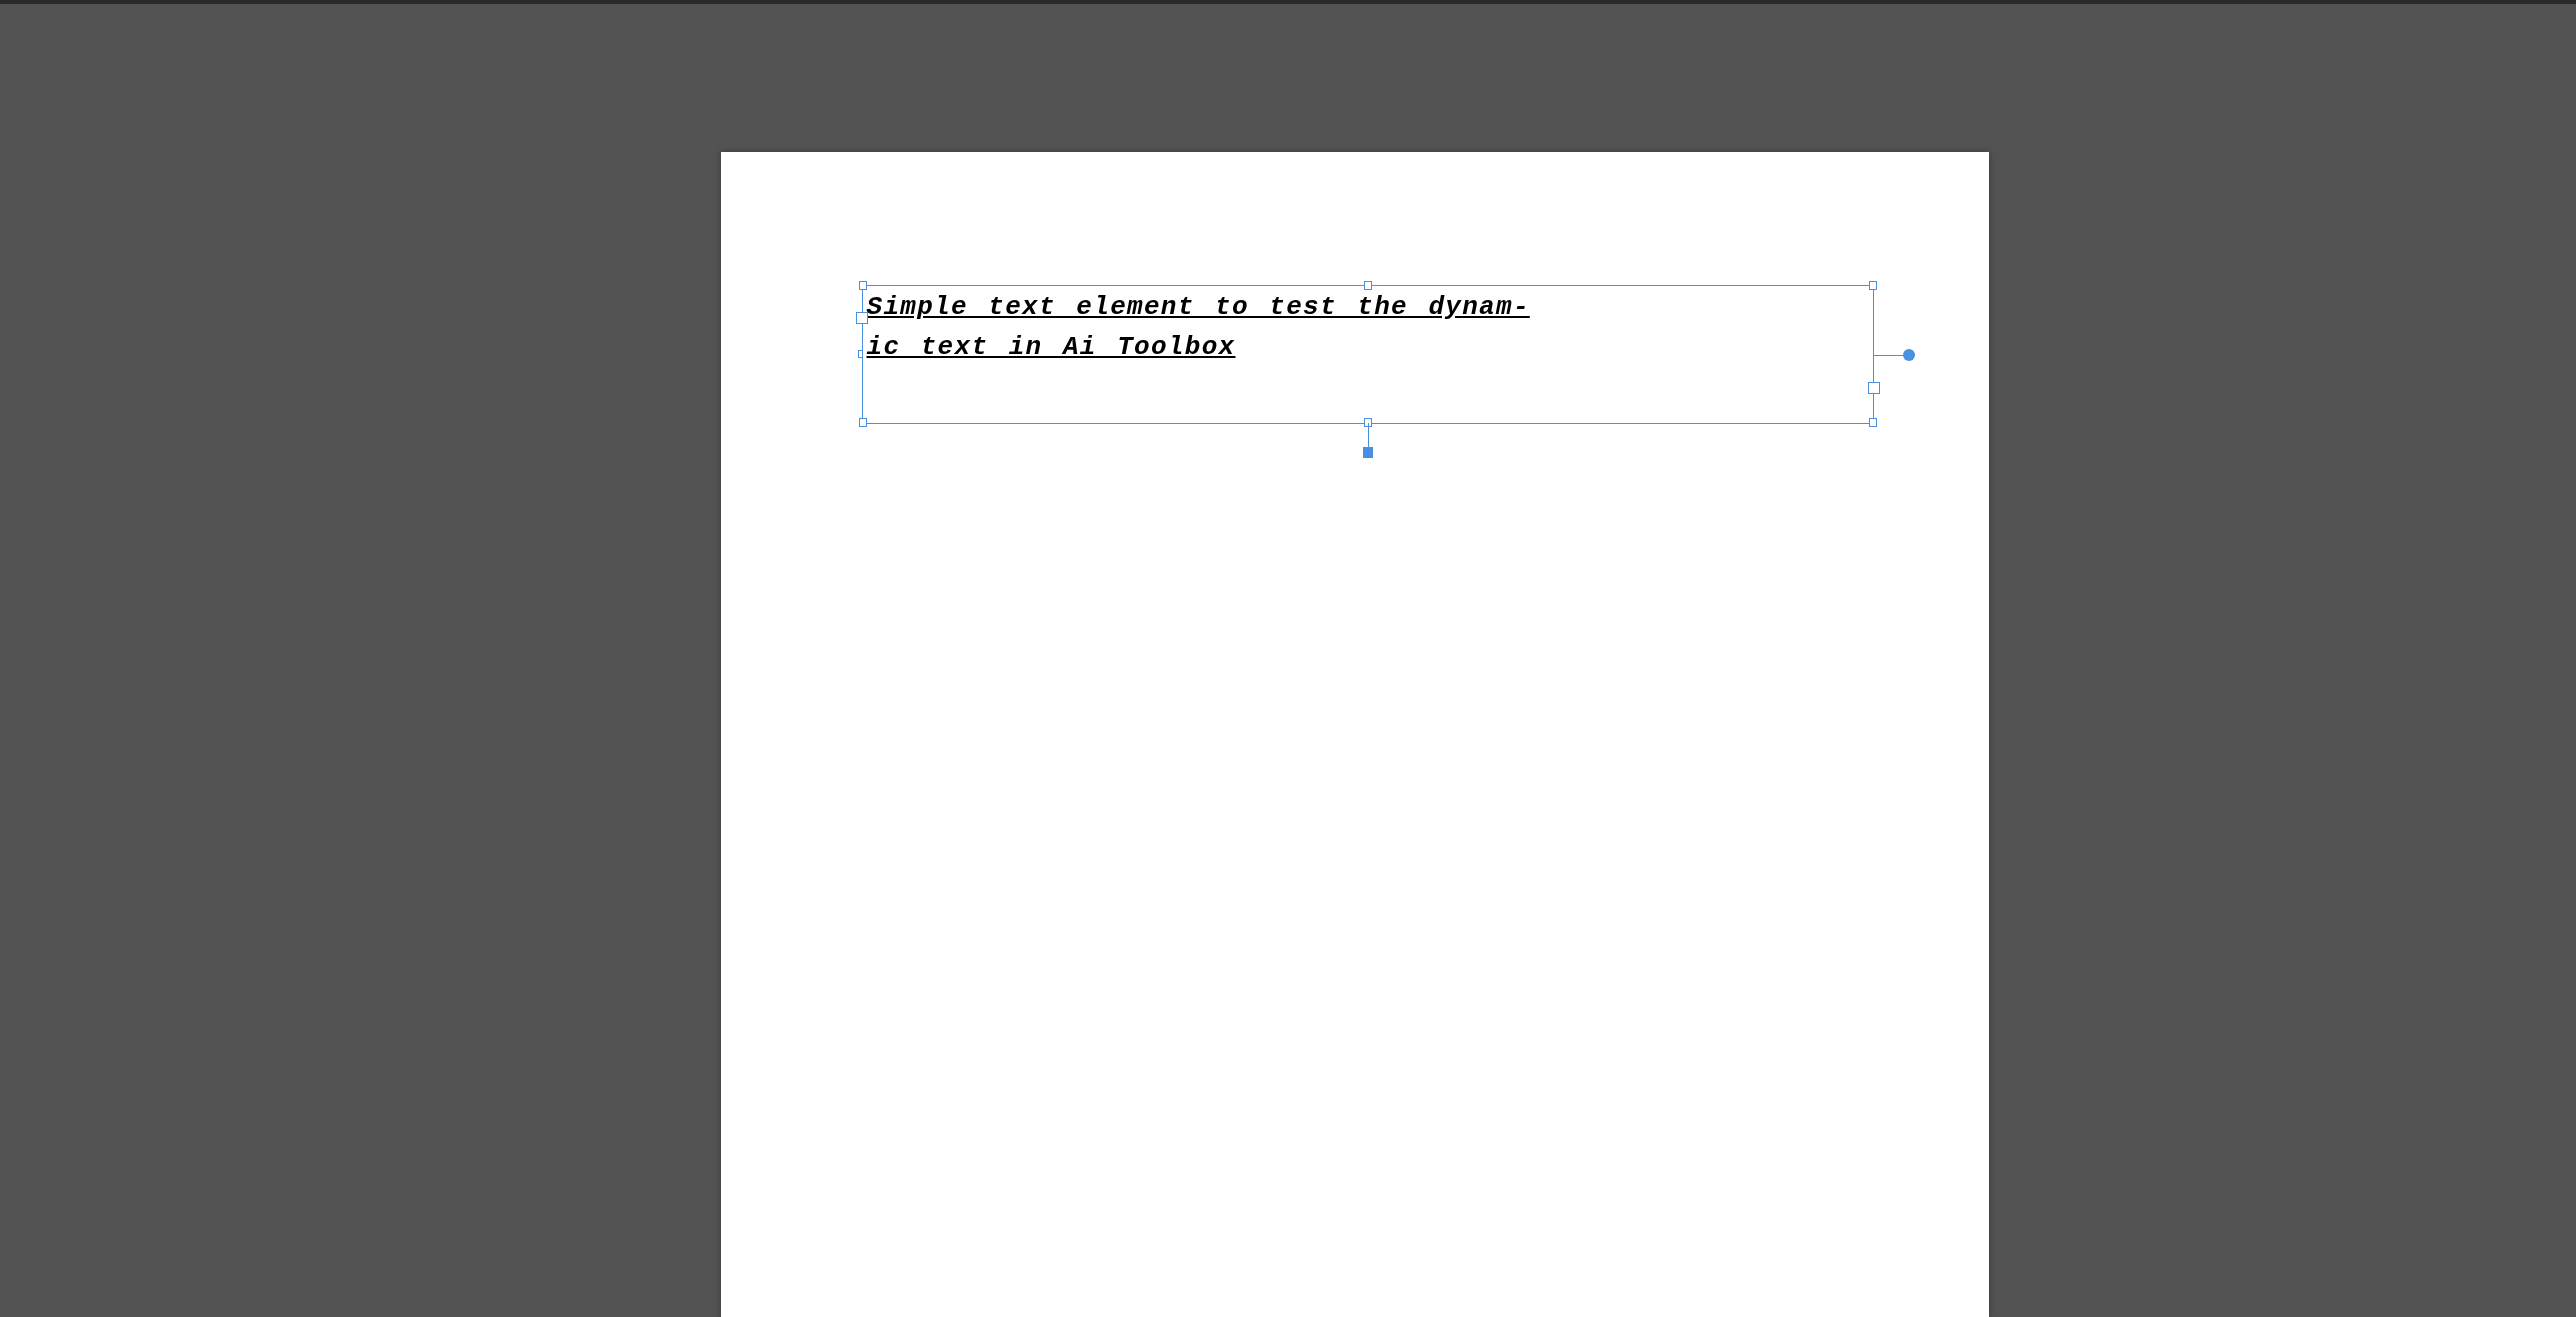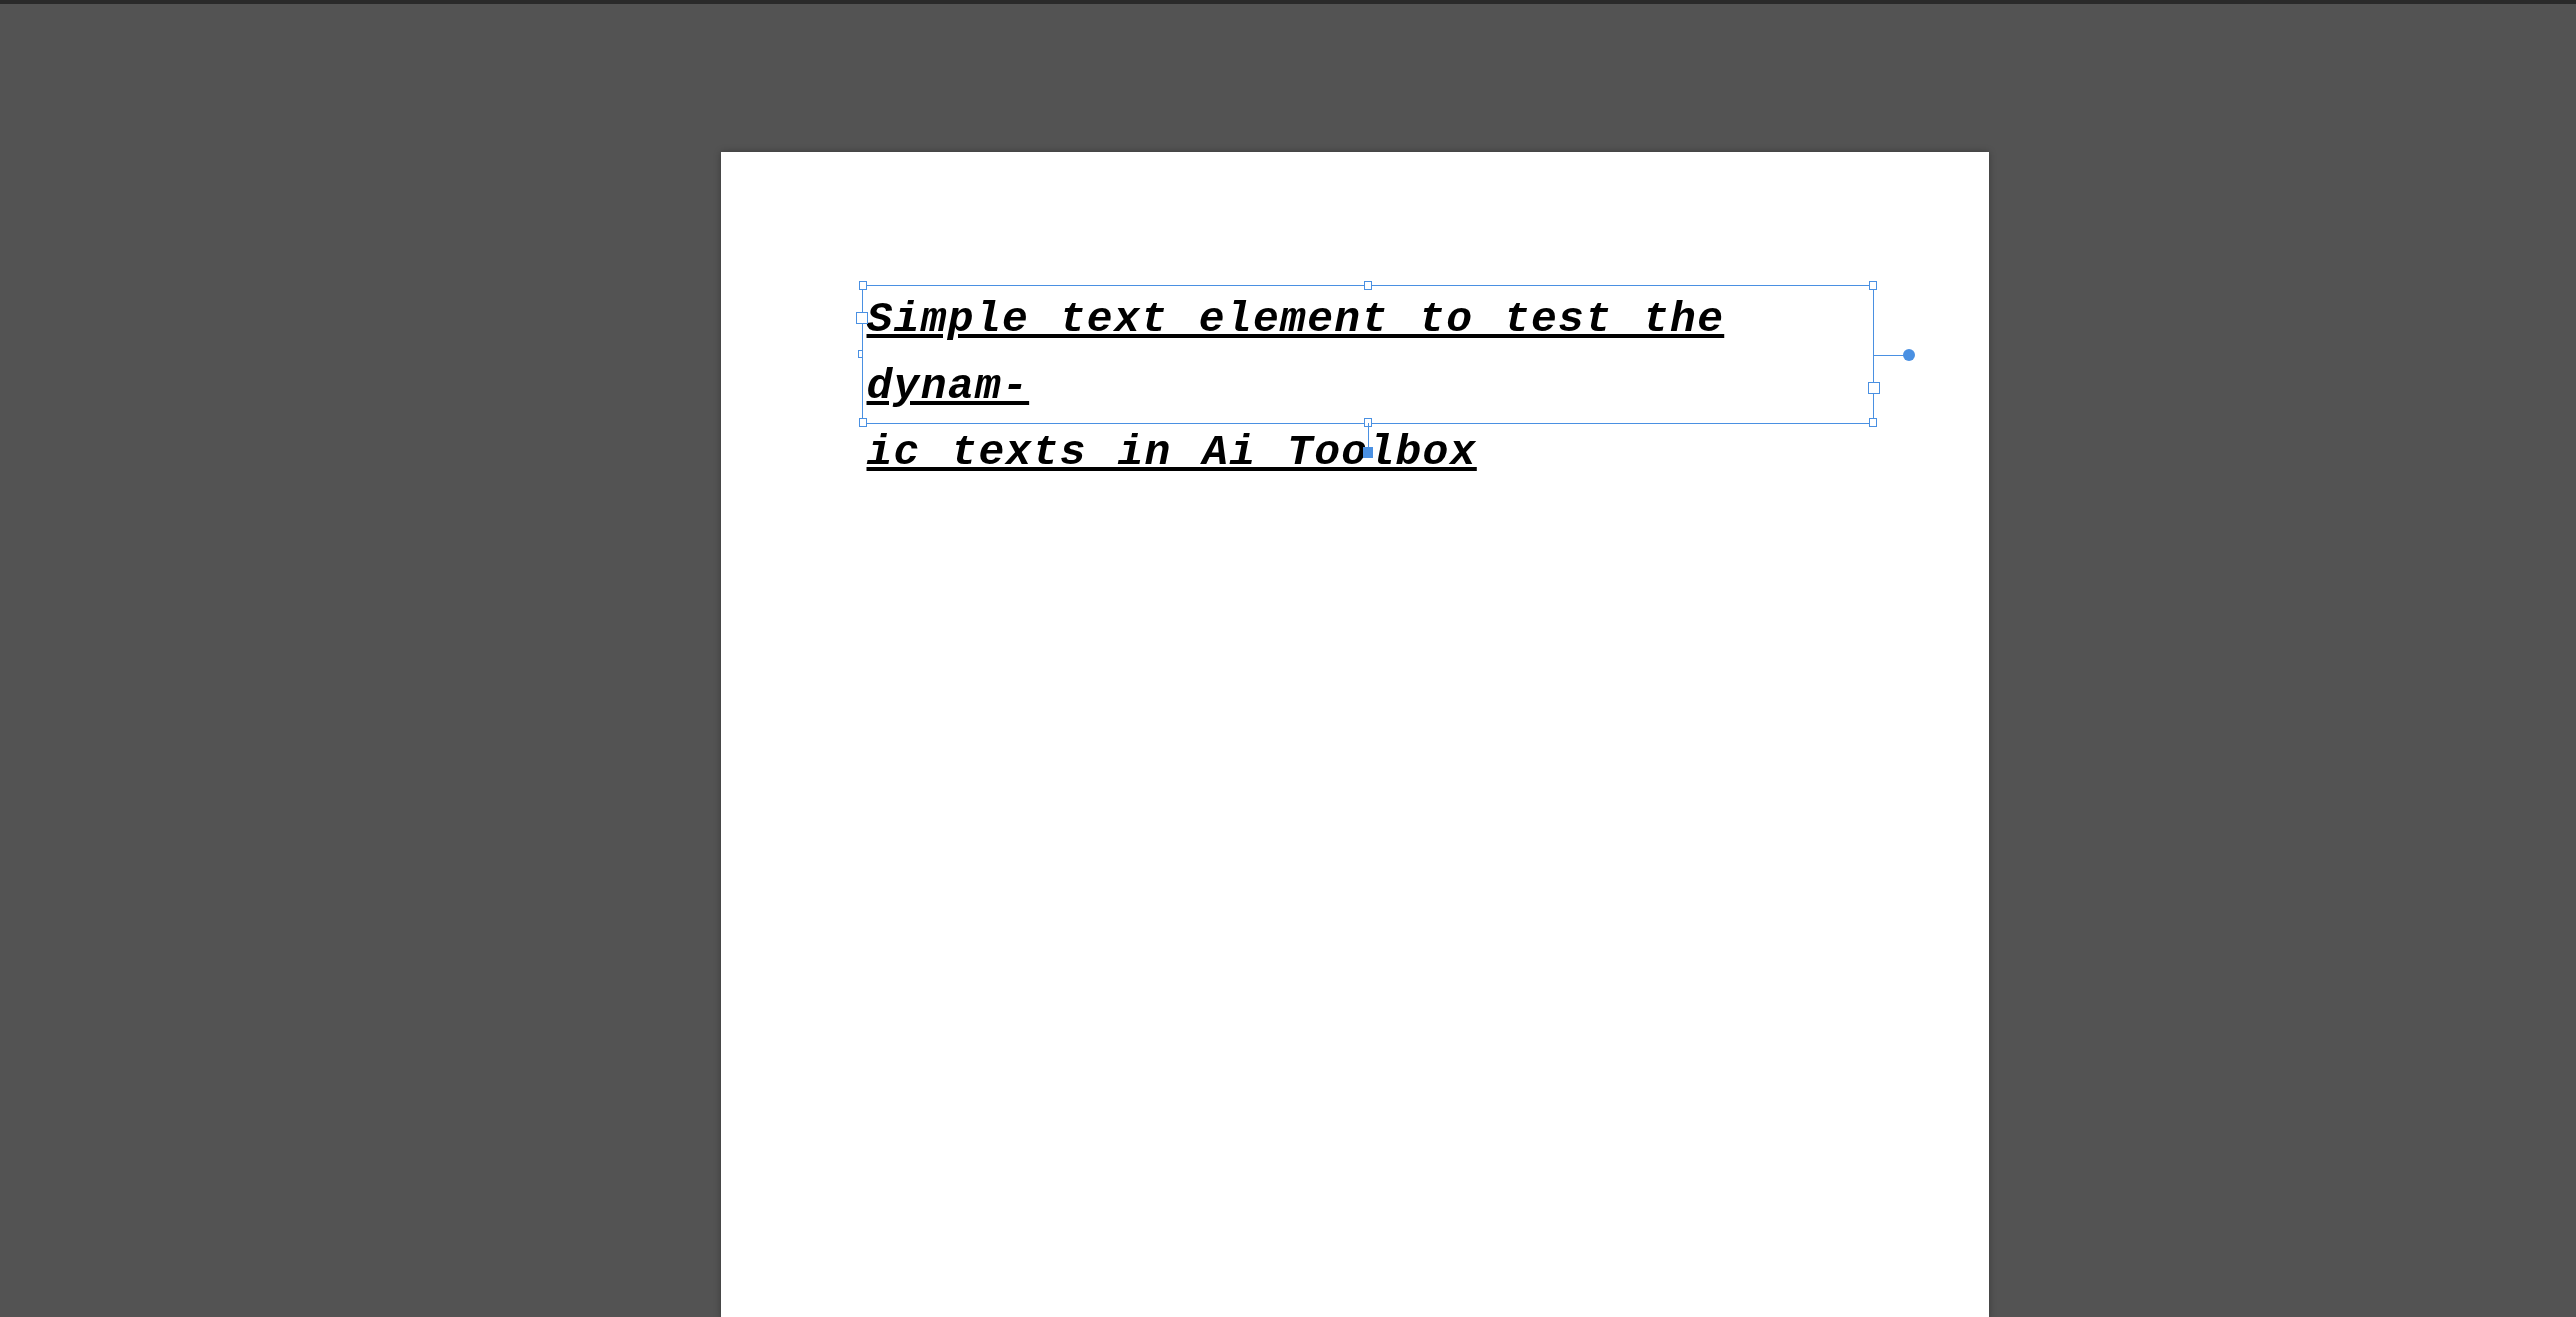--- a/index.html
+++ b/index.html
@@ -44,21 +44,21 @@
       left: 141px;
       top: 133px;
       width: 1012px;
       height: 139px;
       border: 0.9px solid #4a90e2;
     }
 
     .text-content {
       font-family: "Courier New", Courier, monospace;
       font-style: italic;
-      font-size: 43px;
+      font-size: 26px;
       font-weight: bold;
       line-height: 1.55;
       color: #000000;
       text-decoration: underline;
       padding: 1.7px 3.5px 0 3.5px;
       letter-spacing: 1.3px;
       word-spacing: 3.5px;
     }
 
     
@@ -151,21 +151,21 @@
 <div class="top-bar"></div>
 
 <div class="canvas-area">
 
   <div class="artboard">
 
     <div class="text-frame">
 
       <div class="text-content">
         <span>Simple text element to test the dynam-</span><br>
-        <span>ic texts in Ai Toolbox</span>
+        <span>ic text in Ai Toolbox</span>
       </div>
 
       <div class="handle top-left"></div>
       <div class="handle top-center"></div>
       <div class="handle top-right"></div>
       <div class="handle bottom-left"></div>
       <div class="handle bottom-center"></div>
       <div class="handle bottom-right"></div>
 
       <div class="port-handle left-in"></div>

